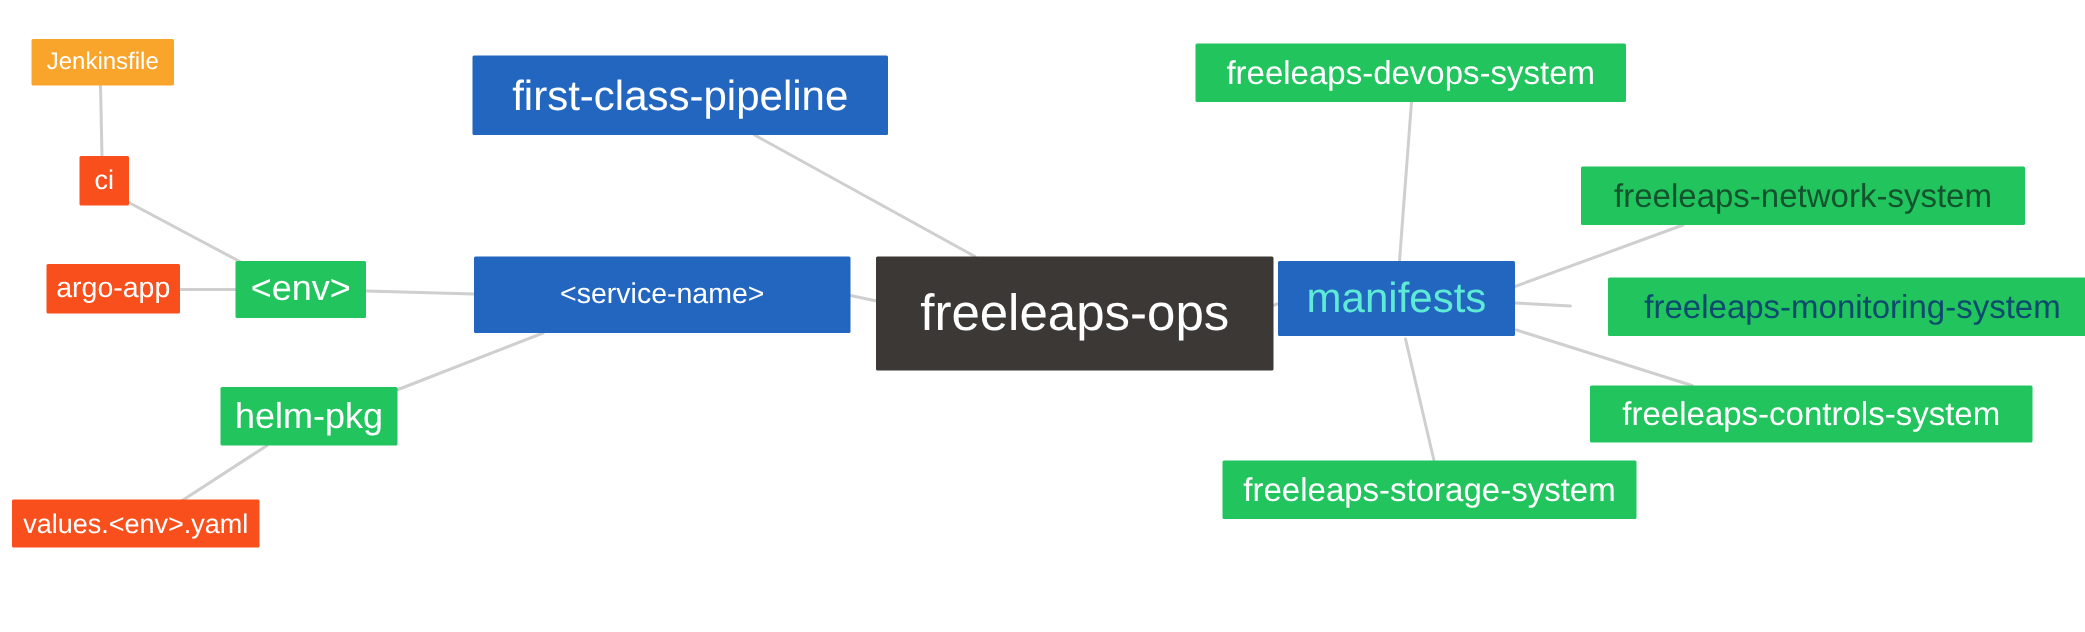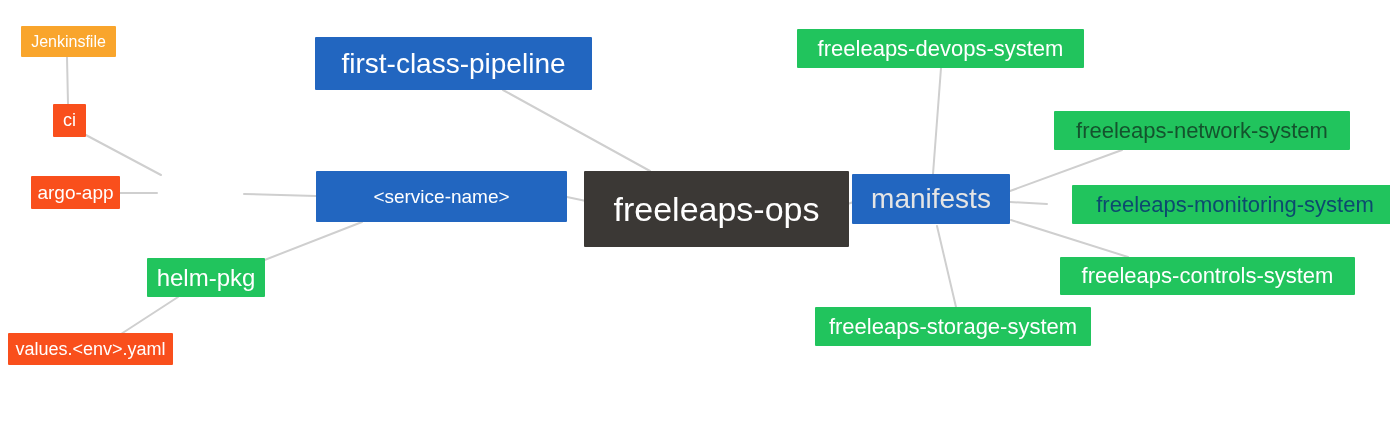--- a/index.html
+++ b/index.html
@@ -53,24 +53,25 @@
       <line x1="933" y1="174" x2="941" y2="68" stroke="#CFCFCF" stroke-width="2" stroke-linecap="round"></line>
       <line x1="1010" y1="191" x2="1122" y2="150" stroke="#CFCFCF" stroke-width="2" stroke-linecap="round"></line>
       <line x1="1010" y1="202" x2="1047" y2="204" stroke="#CFCFCF" stroke-width="2" stroke-linecap="round"></line>
       <line x1="1011" y1="220" x2="1128" y2="257" stroke="#CFCFCF" stroke-width="2" stroke-linecap="round"></line>
       <line x1="937" y1="226" x2="956" y2="307" stroke="#CFCFCF" stroke-width="2" stroke-linecap="round"></line>
     </svg>
 
 <div class="node" style="left: 21px; top: 26px; width: 95px; height: 31px; font-size: 16px; background: rgb(249, 165, 44); color: rgb(255, 255, 255);">Jenkinsfile</div>
     <div class="node" style="left: 53px; top: 104px; width: 33px; height: 33px; font-size: 18px; background: rgb(249, 79, 28); color: rgb(255, 255, 255);">ci</div>
     <div class="node" style="left: 31px; top: 176px; width: 89px; height: 33px; font-size: 19px; background: rgb(249, 79, 28); color: rgb(255, 255, 255);">argo-app</div>
+    <div class="node" style="left: 157px; top: 174px; width: 87px; height: 38px; font-size: 24px; background: rgb(33, 196, 93); color: rgb(255, 255, 255);">&lt;env&gt;</div>
     <div class="node" style="left: 147px; top: 258px; width: 118px; height: 39px; font-size: 24px; background: rgb(33, 196, 93); color: rgb(255, 255, 255);">helm-pkg</div>
     <div class="node" style="left: 8px; top: 333px; width: 165px; height: 32px; font-size: 18px; background: rgb(249, 79, 28); color: rgb(255, 255, 255);">values.&lt;env&gt;.yaml</div>
     <div class="node" style="left: 315px; top: 37px; width: 277px; height: 53px; font-size: 28px; background: rgb(34, 102, 192); color: rgb(255, 255, 255);">first-class-pipeline</div>
     <div class="node" style="left: 316px; top: 171px; width: 251px; height: 51px; font-size: 19px; background: rgb(34, 102, 192); color: rgb(255, 255, 255);">&lt;service-name&gt;</div>
     <div class="node" style="left: 584px; top: 171px; width: 265px; height: 76px; font-size: 34px; background: rgb(59, 56, 53); color: rgb(255, 255, 255);">freeleaps-ops</div>
-    <div class="node" style="left: 852px; top: 174px; width: 158px; height: 50px; font-size: 28px; background: rgb(34, 102, 192); color: #e5e5e5;">manifests</div>
+    <div class="node" style="left: 852px; top: 174px; width: 158px; height: 50px; font-size: 28px; background: rgb(34, 102, 192); color: #5eead4;">manifests</div>
     <div class="node" style="left: 797px; top: 29px; width: 287px; height: 39px; font-size: 22px; background: rgb(33, 196, 93); color: rgb(255, 255, 255);">freeleaps-devops-system</div>
     <div class="node" style="left: 1054px; top: 111px; width: 296px; height: 39px; font-size: 22px; background: rgb(33, 196, 93); color: #14532d;">freeleaps-network-system</div>
     <div class="node" style="left: 1072px; top: 185px; width: 326px; height: 39px; font-size: 22px; background: rgb(33, 196, 93); color: #0c4a6e;">freeleaps-monitoring-system</div>
     <div class="node" style="left: 1060px; top: 257px; width: 295px; height: 38px; font-size: 22px; background: rgb(33, 196, 93); color: rgb(255, 255, 255);">freeleaps-controls-system</div>
     <div class="node" style="left: 815px; top: 307px; width: 276px; height: 39px; font-size: 22px; background: rgb(33, 196, 93); color: rgb(255, 255, 255);">freeleaps-storage-system</div>
   </div>
 
 </body></html>

